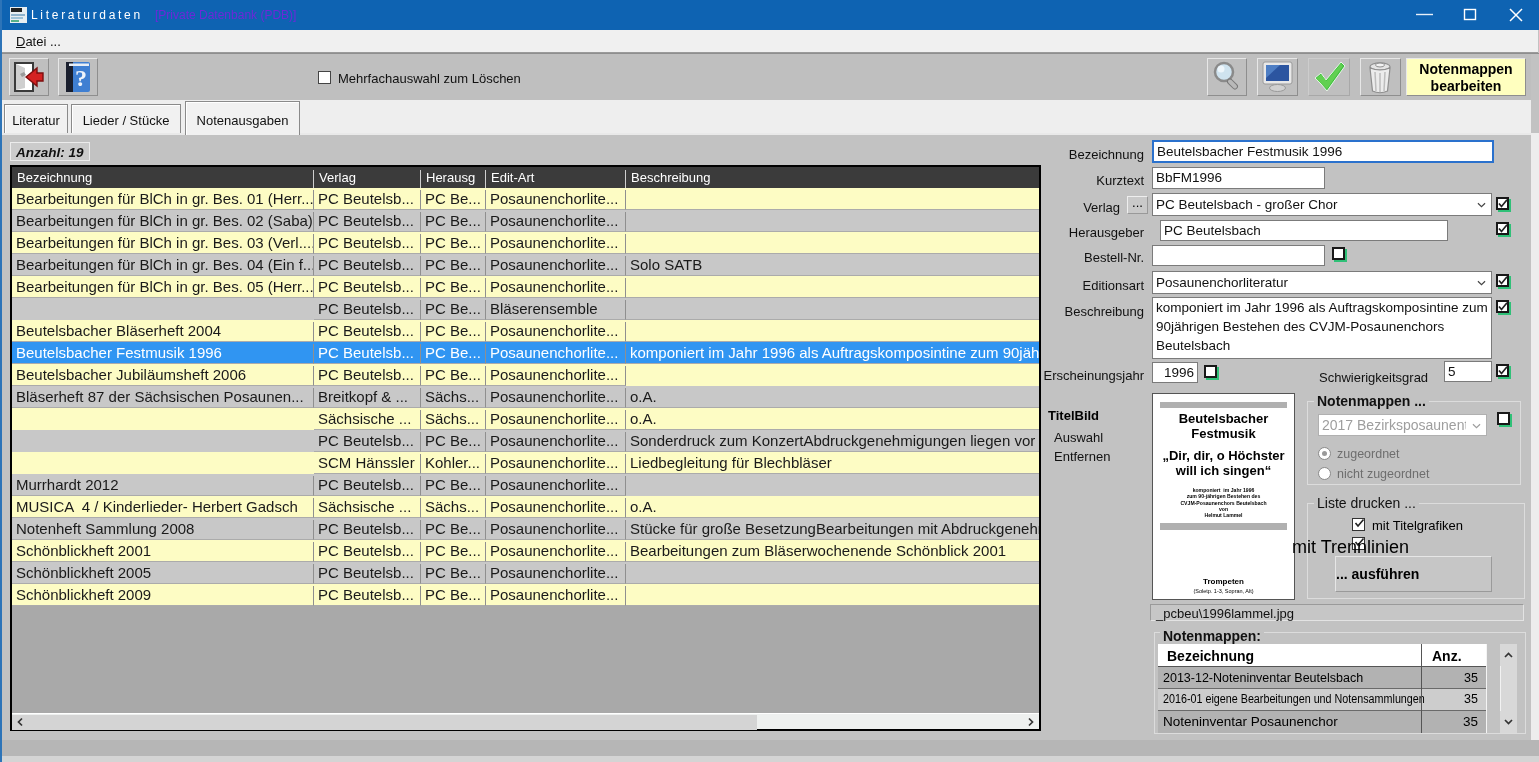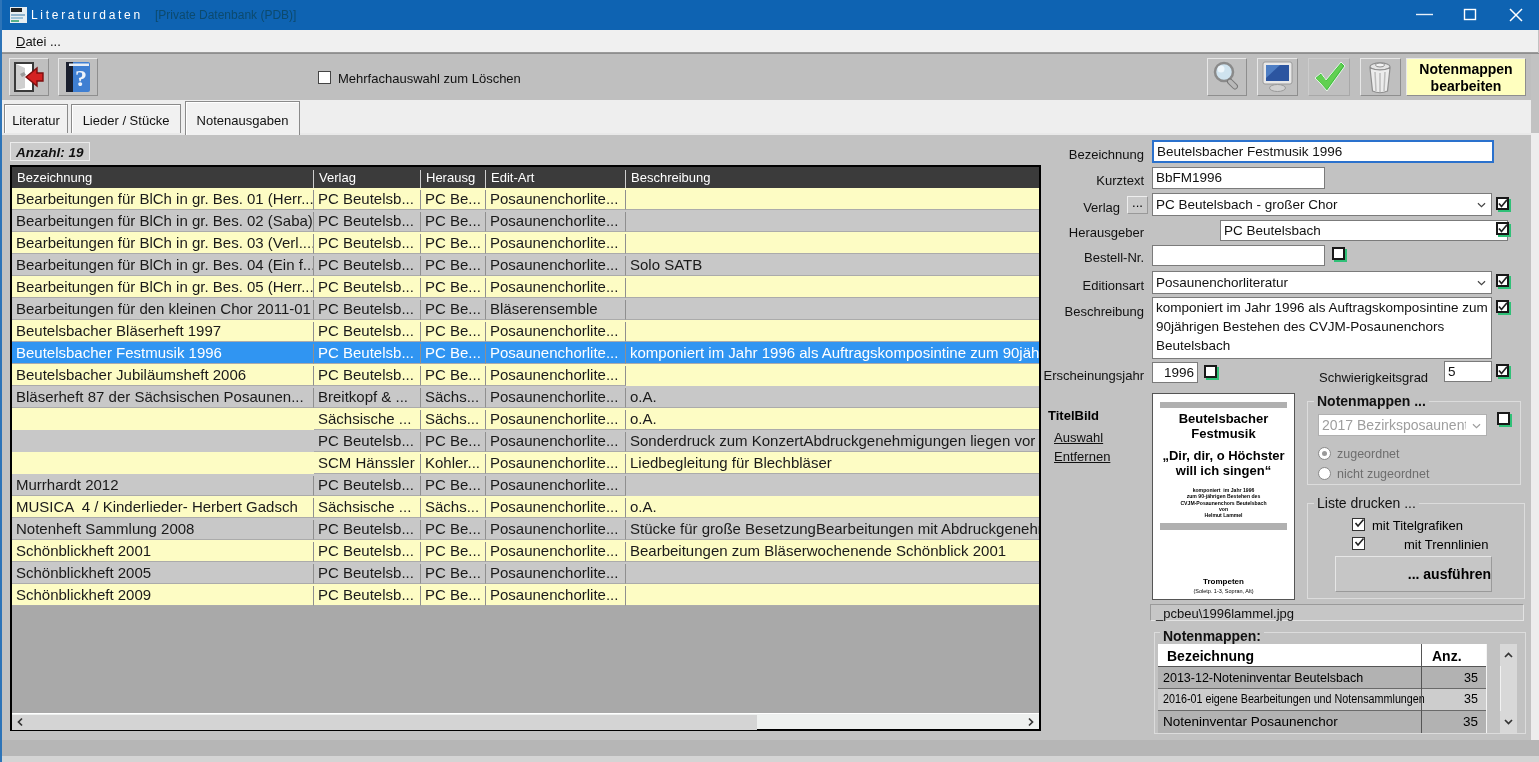--- a/index.html
+++ b/index.html
@@ -1,20 +1,20 @@
 <!DOCTYPE html>
 <html><head><meta charset="utf-8">
 <style>
 *{margin:0;padding:0;box-sizing:border-box}
 html,body{width:1539px;height:762px;overflow:hidden}
 body{font-family:"Liberation Sans",sans-serif;position:relative;background:#c2c2c2}
 .abs{position:absolute}
 #titlebar{position:absolute;left:0;top:0;width:1539px;height:30px;background:#0e63b2}
 #titletxt{position:absolute;left:31px;top:8px;font-size:12px;letter-spacing:2.7px;color:#fff}
-#titletxt2{position:absolute;left:155px;top:8px;font-size:12px;color:#0c4a6e}
+#titletxt2{position:absolute;left:155px;top:8px;font-size:12px;color:#6d28d9}
 #menubar{position:absolute;left:2px;top:30px;width:1536px;height:23px;background:#f0f0f0;border-bottom:1px solid #9a9a9a}
 #toolbar{position:absolute;left:2px;top:54px;width:1529px;height:46px;background:#bfbfbf}
 .tbtn{position:absolute;background:#bfbfbf;border-top:1px solid #e7e7e7;border-left:1px solid #e7e7e7;border-right:1px solid #8e8e8e;border-bottom:1px solid #8e8e8e}
 #tabstrip{position:absolute;left:2px;top:100px;width:1529px;height:33px;background:#eeeeee}
 .tab{position:absolute;top:104px;height:29px;background:#f1f1f1;border:1px solid #8a8a8a;border-bottom:none;box-shadow:inset 1px 1px 0 #fff;font-size:13px;color:#111;text-align:center;padding-top:8px}
 .tabactive{top:101px;height:34px;z-index:5;padding-top:11px}
 #content{position:absolute;left:0;top:133px;width:1531px;height:607px;background:#c2c2c2;border-top:2px solid #e9e9e9}
 #anzahl{position:absolute;left:10px;top:7px;width:80px;height:19px;background:#cbcbcb;border:1px solid #ececec;font-size:13.5px;font-weight:bold;font-style:italic;padding:2px 0 0 5px;color:#111}
 #tbl{position:absolute;left:10px;top:30px;width:1031px;height:566px;border:2px solid #000;background:#a9a9a9}
 #thead{position:absolute;left:0;top:0;width:1027px;height:21px;background:#3b3b3b;color:#fff}
@@ -27,21 +27,21 @@
 #hscroll{position:absolute;left:0;top:546px;width:1027px;height:16px;background:#eef0ef;border-top:1px solid #fff}
 .sbtn{position:absolute;width:17px;height:16px}
 #hthumb{position:absolute;left:0;top:1px;width:745px;height:15px;background:#d4d4d4}
 .lbl{position:absolute;font-size:13px;color:#111;text-align:right}
 .inp{position:absolute;background:#fff;border:1px solid #7b7b7b;font-size:13.5px;color:#111;padding:0 3px;white-space:nowrap;overflow:hidden}
 .chk{width:13px;height:13px;background:#fff;border:2px solid #181818}
 .chkshadow{box-shadow:2px 2px 0 #2fc077}
 .combo-arrow{position:absolute;right:5px;top:7px;width:9px;height:8px}
 .grp{position:absolute;border:1px solid #dcdcdc}
 .grptitle{position:absolute;font-weight:bold;font-size:14px;color:#111;background:#c2c2c2;padding:0 3px}
-a.link{position:absolute;color:#111;text-decoration:underline;font-size:13px}
+a.link{position:absolute;color:#111;font-size:13px}
 </style></head>
 <body>
 <div id="titlebar"></div>
 <svg class="abs" style="left:10px;top:7px" width="17" height="17">
     <rect x="0" y="0" width="17" height="16" fill="#e8eef2"></rect>
     <rect x="1" y="1" width="11" height="4" fill="#222"></rect>
     <rect x="1" y="7" width="14" height="2" fill="#8fb2cc"></rect>
     <rect x="1" y="10" width="12" height="2" fill="#9fc2d8"></rect>
     <rect x="1" y="13" width="8" height="2" fill="#57b08a"></rect>
   </svg>
@@ -144,28 +144,27 @@
         <span class="c5">Solo SATB</span>
       </div>
 <div class="tr yel" style="top:109px">
         <span class="c1">Bearbeitungen für BlCh in gr. Bes. 05 (Herr...</span>
         <span class="c2">PC Beutelsb...</span>
         <span class="c3">PC Be...</span>
         <span class="c4">Posaunenchorlite...</span>
         <span class="c5"></span>
       </div>
 <div class="tr gry" style="top:131px">
-        <span class="c1">Bearbeitungen für den kleinen Chor 2011-01</span>
         <span class="c2">PC Beutelsb...</span>
         <span class="c3">PC Be...</span>
         <span class="c4">Bläserensemble</span>
         <span class="c5"></span>
       </div>
 <div class="tr yel" style="top:153px">
-        <span class="c1">Beutelsbacher Bläserheft 1997</span>
+        <span class="c1">Beutelsbacher Bläserheft 2004</span>
         <span class="c2">PC Beutelsb...</span>
         <span class="c3">PC Be...</span>
         <span class="c4">Posaunenchorlite...</span>
         <span class="c5"></span>
       </div>
 <div class="tr sel" style="top:175px">
         <span class="c1">Beutelsbacher Festmusik 1996</span>
         <span class="c2">PC Beutelsb...</span>
         <span class="c3">PC Be...</span>
         <span class="c4">Posaunenchorlite...</span>
@@ -263,21 +262,21 @@
 <span class="lbl" style="left:1044px;top:304px;width:100px">Beschreibung</span>
 <span class="lbl" style="left:1036px;top:368px;width:108px">Erscheinungsjahr</span>
 <div class="inp" style="left:1152px;top:140px;width:342px;height:23px;border:2px solid #2a71cd;line-height:19px">Beutelsbacher Festmusik 1996</div>
 <div class="inp" style="left:1152px;top:167px;width:173px;height:22px;line-height:20px">BbFM1996</div>
 <div class="abs" style="left:1127px;top:196px;width:21px;height:18px;background:#c9c9c9;border:1px solid #999;border-top-color:#eee;border-left-color:#eee;font-size:13px;text-align:center;line-height:12px">...</div>
 <div class="inp" style="left:1152px;top:193px;width:340px;height:23px;line-height:21px">PC Beutelsbach - großer Chor
   <svg class="combo-arrow" viewBox="0 0 10 9">
       <path d="M1 2.5 L5 6.5 L9 2.5" fill="none" stroke="#444" stroke-width="1.3"></path>
     </svg>
 </div>
-<div class="inp" style="left:1220px;top:220px;width:288px;height:21px;line-height:19px">PC Beutelsbach</div>
+<div class="inp" style="left:1160px;top:220px;width:288px;height:21px;line-height:19px">PC Beutelsbach</div>
 <div class="inp" style="left:1152px;top:245px;width:173px;height:21px"></div>
 <div class="inp" style="left:1152px;top:271px;width:340px;height:23px;line-height:21px">Posaunenchorliteratur
   <svg class="combo-arrow" viewBox="0 0 10 9">
       <path d="M1 2.5 L5 6.5 L9 2.5" fill="none" stroke="#444" stroke-width="1.3"></path>
     </svg>
 </div>
 <div class="inp" style="left:1152px;top:297px;width:340px;height:62px;white-space:normal;line-height:19px">komponiert im Jahr 1996 als Auftragskomposintine zum 90jährigen Bestehen des CVJM-Posaunenchors Beutelsbach</div>
 <div class="inp" style="left:1152px;top:362px;width:46px;height:21px;line-height:19px;text-align:right">1996</div>
 <span class="lbl" style="left:1319px;top:370px;width:104px">Schwierigkeitsgrad</span>
 <div class="inp" style="left:1444px;top:361px;width:48px;height:21px;line-height:19px">5</div>
@@ -332,22 +331,22 @@
 <span class="grptitle" style="left:1314px;top:495px;font-weight:normal">Liste drucken ...</span>
 <div class="abs" style="left:1352px;top:518px;width:13px;height:13px;background:#fff;border:1px solid #333"></div>
 <svg class="abs" style="left:1353px;top:517px" width="13" height="13" viewBox="0 0 13 13">
     <path d="M2.5 6 L5 9 L10.5 2.5" fill="none" stroke="#222" stroke-width="1.6"></path>
   </svg>
 <span class="abs" style="left:1372px;top:518px;font-size:13px">mit Titelgrafiken</span>
 <div class="abs" style="left:1352px;top:537px;width:13px;height:13px;background:#fff;border:1px solid #333"></div>
 <svg class="abs" style="left:1353px;top:536px" width="13" height="13" viewBox="0 0 13 13">
     <path d="M2.5 6 L5 9 L10.5 2.5" fill="none" stroke="#222" stroke-width="1.6"></path>
   </svg>
-<span class="abs" style="left:1404px;top:537px;font-size:13px">mit Trennlinien</span>
-<div class="abs" style="left:1335px;top:556px;width:157px;height:36px;background:#c6c6c6;border:1px solid #9a9a9a;border-top-color:#e6e6e6;border-left-color:#e6e6e6;text-align:right;font-size:14px;font-weight:bold;line-height:34px">... ausführen</div>
+<span class="abs" style="left:1292px;top:537px;font-size:18px">mit Trennlinien</span>
+<div class="abs" style="left:1335px;top:556px;width:157px;height:36px;background:#c6c6c6;border:1px solid #9a9a9a;border-top-color:#e6e6e6;border-left-color:#e6e6e6;text-align:left;font-size:14px;font-weight:bold;line-height:34px">... ausführen</div>
 <div class="abs" style="left:1150px;top:604px;width:374px;height:17px;background:#c6c6c6;border:1px solid #e3e3e3;border-top-color:#9a9a9a;border-left-color:#9a9a9a"></div>
 <span class="abs" style="left:1156px;top:606px;font-size:13px;color:#111">_pcbeu\1996lammel.jpg</span>
 <div class="grp" style="left:1154px;top:632px;width:372px;height:102px"></div>
 <span class="grptitle" style="left:1160px;top:628px">Notenmappen:</span>
 <div class="abs" style="left:1158px;top:644px;width:328px;height:23px;background:#fff;border-bottom:1px solid #555"></div>
 <span class="abs" style="left:1167px;top:648px;font-size:14px;font-weight:bold">Bezeichnung</span>
 <span class="abs" style="left:1432px;top:648px;font-size:14px;font-weight:bold">Anz.</span>
 <div class="abs" style="left:1158px;top:667px;width:328px;height:22px;background:#b2b2b2;border-bottom:1px solid #6a6a6a"></div>
 <span class="abs" style="left:1163px;top:671px;font-size:12.5px">2013-12-Noteninventar Beutelsbach</span>
 <span class="abs" style="left:1430px;top:671px;font-size:12.5px;width:48px;text-align:right">35</span>

